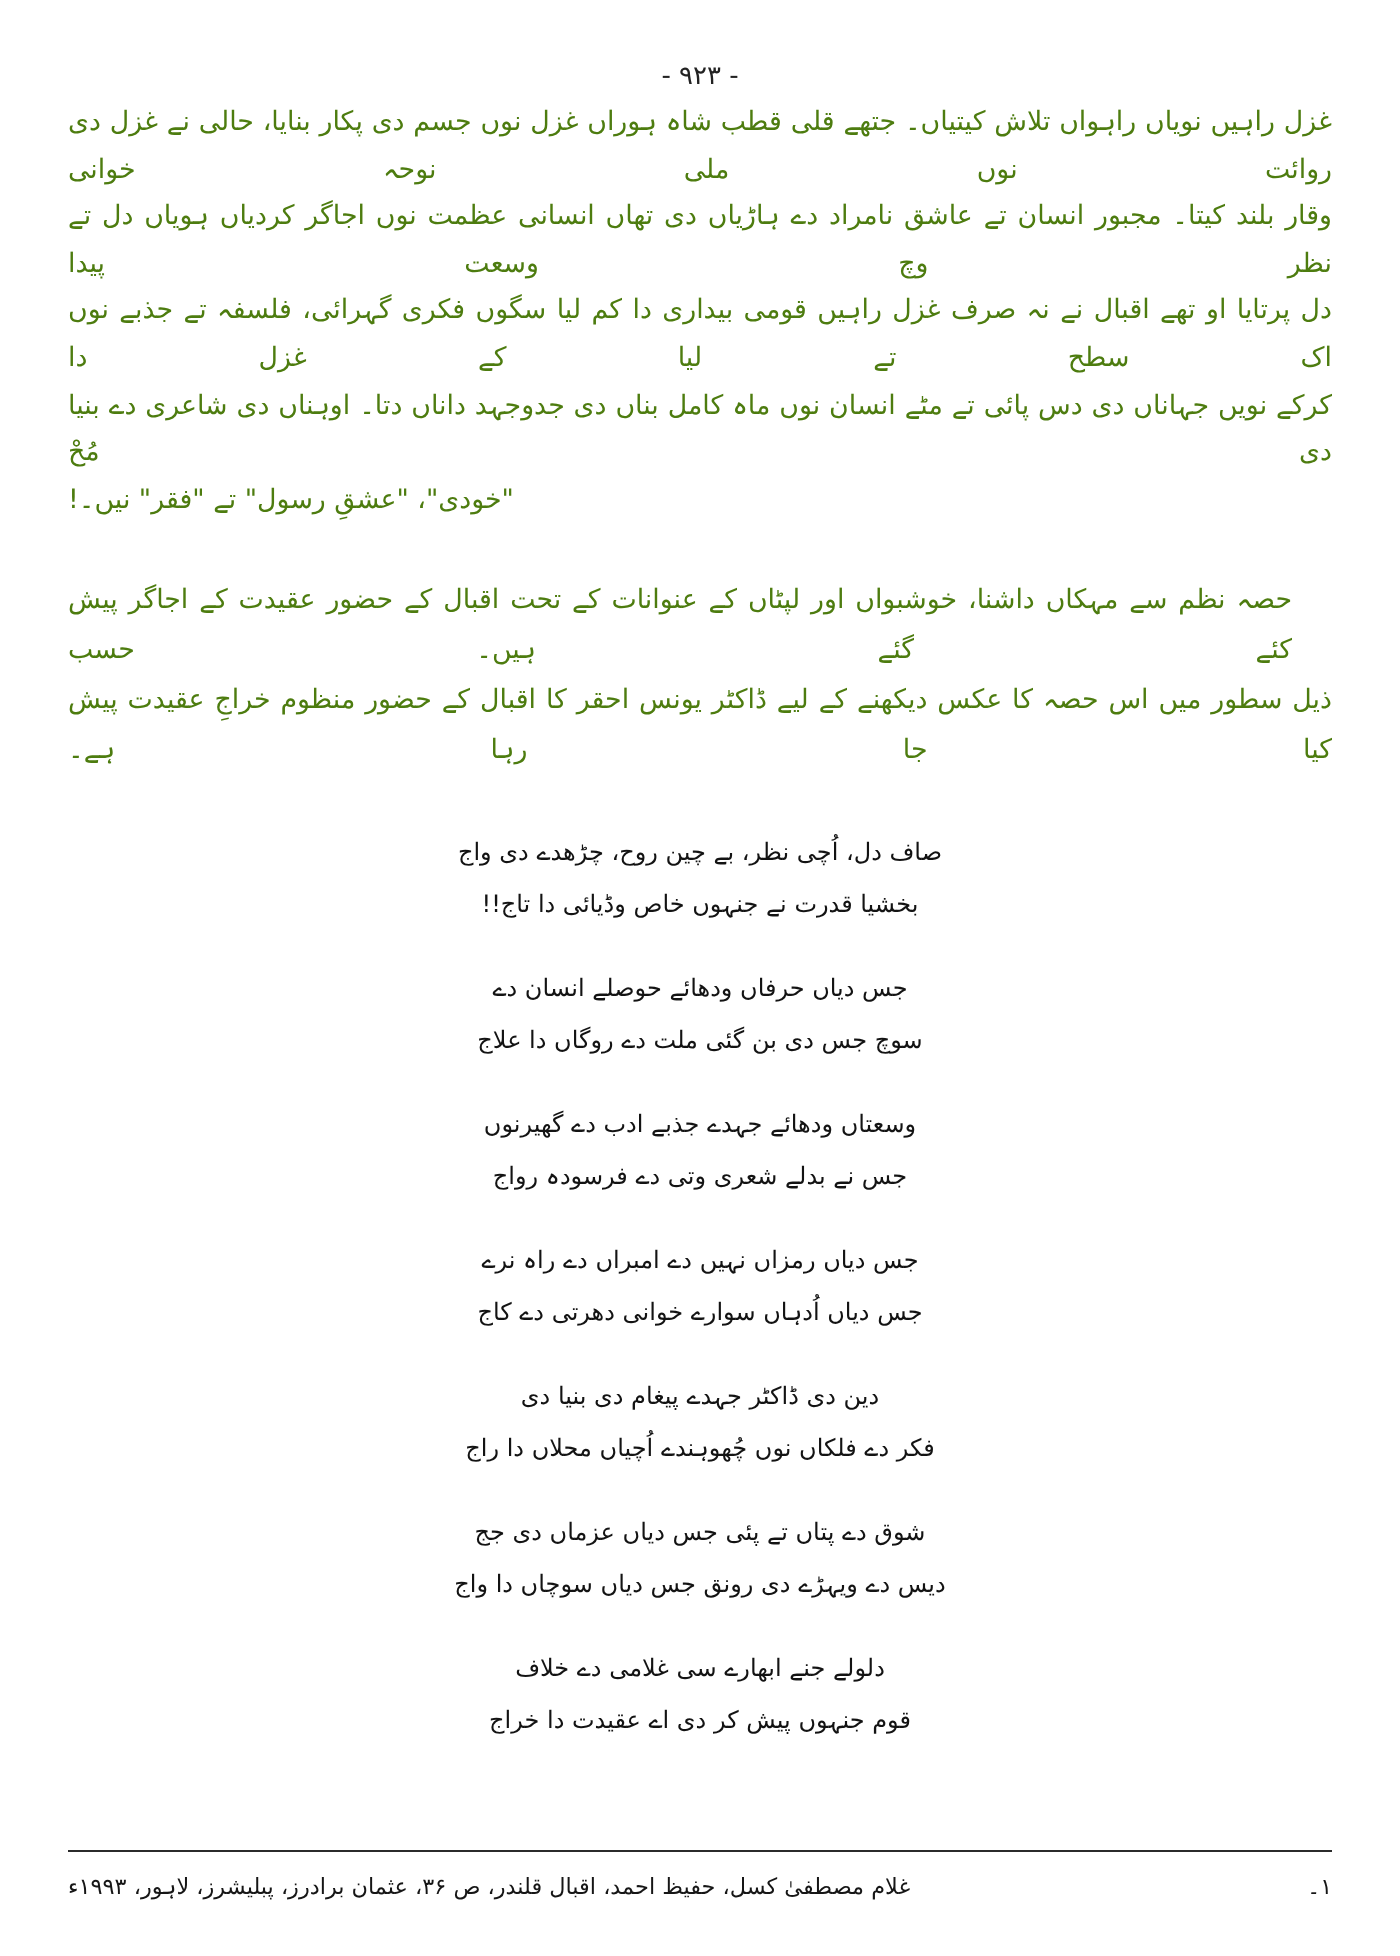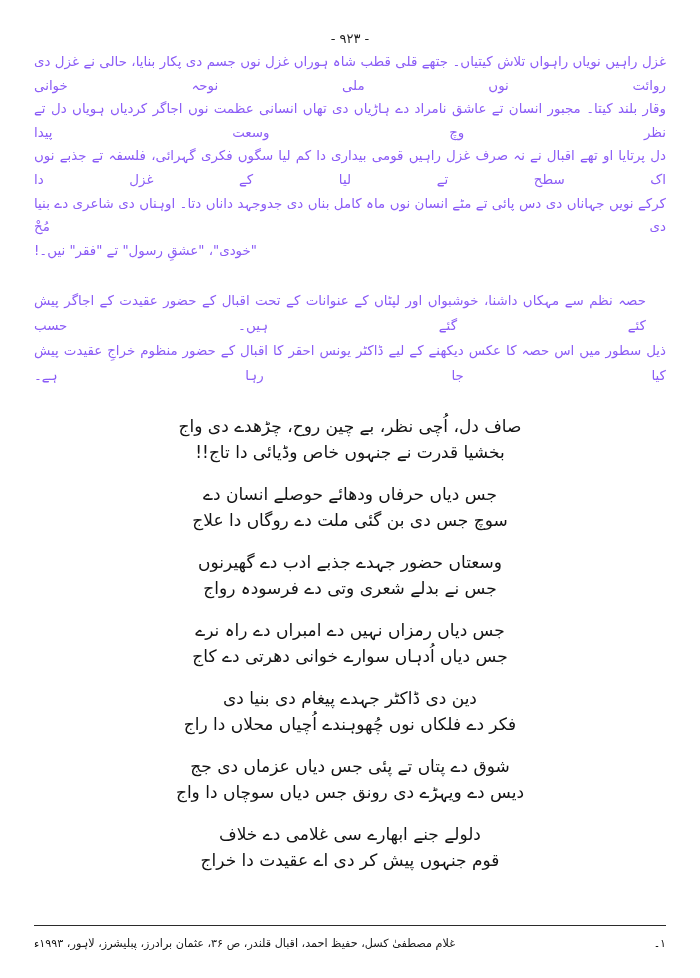--- a/index.html
+++ b/index.html
@@ -53,21 +53,21 @@
     text-align: right;
   }
 
   .prose-block {
     margin-top: 4px;
   }
 
   .prose-line {
     font-size: 13.4px;
     line-height: 23.6px;
-    color: #8b5cf6;
+    color: #4d7c0f;
     direction: rtl;
     text-align: right;
     white-space: nowrap;
     font-family: "DejaVu Sans", "Liberation Sans", sans-serif;
     letter-spacing: 0.1px;
   }
   .prose-line.justify {
     text-align: justify;
     text-align-last: justify;
     white-space: normal;
@@ -93,21 +93,21 @@
     width: 420px;
     direction: rtl;
   }
   .couplet {
     margin-bottom: 17px;
   }
   .couplet:last-child {
     margin-bottom: 0;
   }
   .verse-line {
-    font-size: 17px;
+    font-size: 12px;
     line-height: 25.5px;
     color: #131313;
     text-align: center;
     direction: rtl;
     white-space: nowrap;
     font-family: "DejaVu Sans", "Liberation Sans", sans-serif;
     letter-spacing: 0.2px;
   }
 
   
@@ -178,21 +178,21 @@
         <div class="verse-line">صاف دل، اُچی نظر، بے چین روح، چڑھدے دی واج</div>
         <div class="verse-line">بخشیا قدرت نے جنہوں خاص وڈیائی دا  تاج!!</div>
       </div>
 
       <div class="couplet">
         <div class="verse-line">جس دیاں حرفاں ودھائے حوصلے انسان دے</div>
         <div class="verse-line">سوچ جس دی بن گئی ملت دے روگاں دا علاج</div>
       </div>
 
       <div class="couplet">
-        <div class="verse-line">وسعتاں حضور   جہدے جذبے ادب دے گھیرنوں</div>
+        <div class="verse-line">وسعتاں ودھائے   جہدے جذبے ادب دے گھیرنوں</div>
         <div class="verse-line">جس نے بدلے شعری وتی دے فرسودہ رواج</div>
       </div>
 
       <div class="couplet">
         <div class="verse-line">جس دیاں رمزاں نہیں دے امبراں دے راہ نرے</div>
         <div class="verse-line">جس دیاں اُدہاں سوارے خوانی دھرتی  دے کاج</div>
       </div>
 
       <div class="couplet">
         <div class="verse-line">دین دی ڈاکٹر   جہدے پیغام  دی بنیا دی</div>

